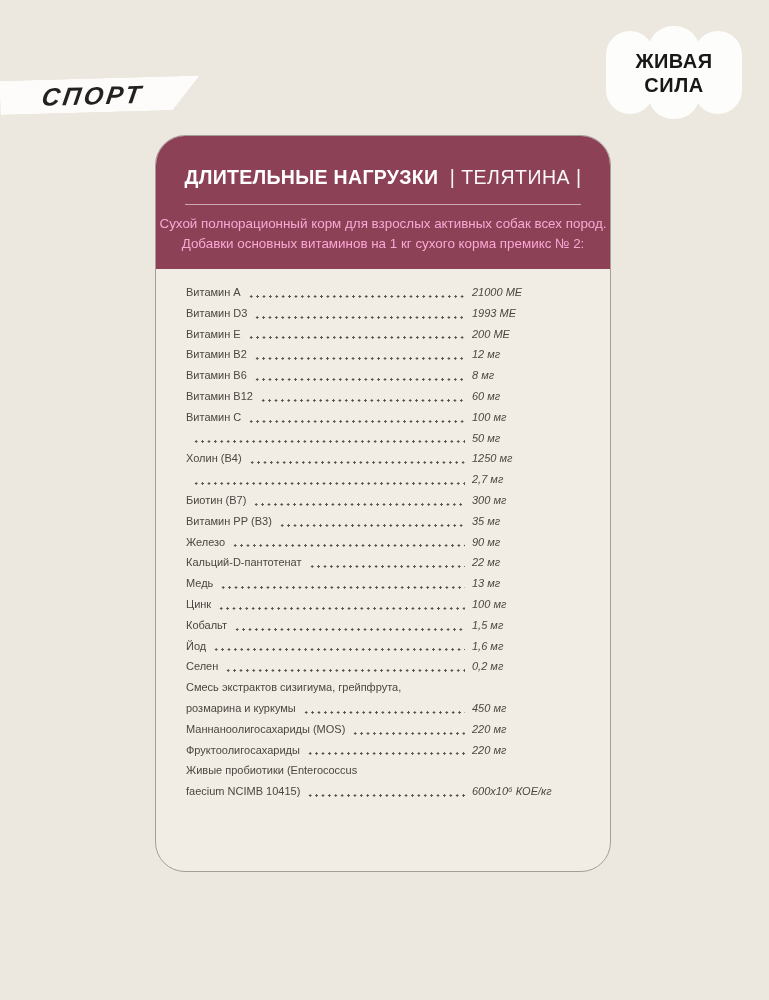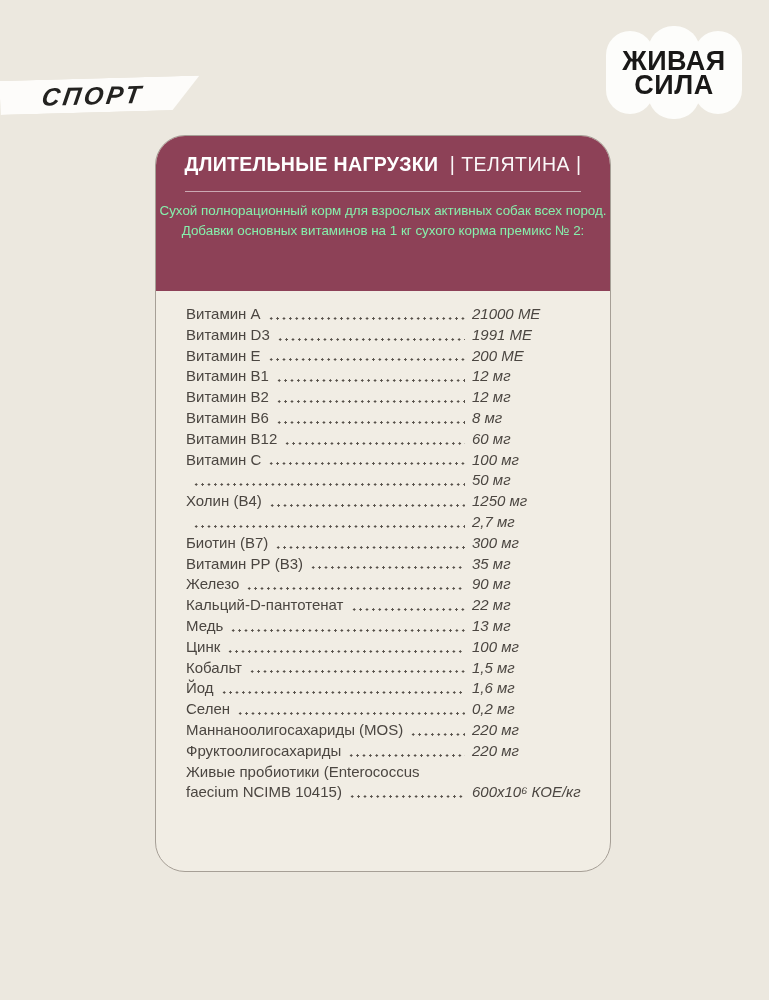--- a/index.html
+++ b/index.html
@@ -26,61 +26,61 @@
 
   
   .brand-blob{position:absolute;left:606px;top:26px;width:136px;height:93px;}
   .brand-blob .lobe{position:absolute;background:#fdfdfb;border-radius:25px;}
   .lobe-left{left:0;top:5px;width:48px;height:83px;}
   .lobe-mid{left:42px;top:0;width:52px;height:93px;}
   .lobe-right{left:88px;top:5px;width:48px;height:83px;}
   .brand-text{
     position:absolute;inset:0;display:flex;flex-direction:column;
     align-items:center;justify-content:center;z-index:2;
-    font-weight:800;font-size:27px;line-height:24px;
+    font-weight:800;font-size:20px;line-height:24px;
     color:#191817;letter-spacing:.5px;
   }
 
   
   .card{
     position:absolute;left:155px;top:135px;width:456px;height:737px;
     box-sizing:border-box;
     background:#f1ede4;
     border:1.5px solid #a69f96;
     border-radius:30px;
     overflow:hidden;
   }
   .card-header{
     background:#8d4157;
-    height:155px;box-sizing:border-box;
-    padding-top:16px;
+    height:133px;box-sizing:border-box;
+    padding-top:29px;
     color:#ffffff;
   }
   .card-title{
     text-align:center;
     font-size:19.5px;line-height:24px;
     white-space:nowrap;
   }
   .card-title .t-main{font-weight:800;letter-spacing:.3px;}
   .card-title .t-sub{font-weight:400;opacity:.96;letter-spacing:.5px;margin-left:6px;}
   .header-divider{
     width:calc(100% - 58px);
     margin:15px auto 0 auto;
     border:none;border-top:1px solid rgba(255,255,255,.55);
   }
   .card-desc{
     margin-top:9px;text-align:center;
-    font-size:13.4px;line-height:20px;color:#86efac;
+    font-size:13.4px;line-height:20px;color:#f9a8d4;
     white-space:nowrap;
   }
 
   
   .card-body{
     padding:13px 18px 0 30px;
-    font-size:15px;line-height:20.8px;color:#4b4641;
+    font-size:11px;line-height:20.8px;color:#4b4641;
   }
   .nrow .pre{white-space:nowrap;}
   .nrow .line{display:flex;align-items:baseline;}
   .lbl{white-space:nowrap;flex:none;}
   .dots{
     flex:1;align-self:flex-end;height:7px;margin:0 7px 3px 7px;
     background-image:radial-gradient(circle,#565049 1.15px,rgba(0,0,0,0) 1.35px);
     background-size:6.4px 7px;background-repeat:repeat-x;background-position:left bottom;
   }
   .val{flex:none;width:120px;white-space:nowrap;font-style:italic;}
@@ -121,46 +121,39 @@
           <div class="line">
             <span class="lbl">Витамин А</span>
             <span class="dots"></span>
             <span class="val">21000 МЕ</span>
           </div>
         </div>
         <div class="nrow">
           <div class="line">
             <span class="lbl">Витамин D3</span>
             <span class="dots"></span>
-            <span class="val">1991 МЕ</span>
+            <span class="val">1993 МЕ</span>
           </div>
         </div>
         <div class="nrow">
           <div class="line">
             <span class="lbl">Витамин Е</span>
             <span class="dots"></span>
             <span class="val">200 МЕ</span>
           </div>
         </div>
         <div class="nrow">
           <div class="line">
-            <span class="lbl">Витамин В1</span>
+            <span class="lbl">Витамин В2</span>
             <span class="dots"></span>
             <span class="val">12 мг</span>
           </div>
         </div>
         <div class="nrow">
           <div class="line">
-            <span class="lbl">Витамин В2</span>
-            <span class="dots"></span>
-            <span class="val">12 мг</span>
-          </div>
-        </div>
-        <div class="nrow">
-          <div class="line">
             <span class="lbl">Витамин В6</span>
             <span class="dots"></span>
             <span class="val">8 мг</span>
           </div>
         </div>
         <div class="nrow">
           <div class="line">
             <span class="lbl">Витамин В12</span>
             <span class="dots"></span>
             <span class="val">60 мг</span>
@@ -246,20 +239,28 @@
             <span class="lbl">Йод</span>
             <span class="dots"></span>
             <span class="val">1,6 мг</span>
           </div>
         </div>
         <div class="nrow">
           <div class="line">
             <span class="lbl">Селен</span>
             <span class="dots"></span>
             <span class="val">0,2 мг</span>
+          </div>
+        </div>
+        <div class="nrow">
+          <div class="pre">Смесь экстрактов сизигиума, грейпфрута,</div>
+          <div class="line">
+            <span class="lbl">розмарина и куркумы</span>
+            <span class="dots"></span>
+            <span class="val">450 мг</span>
           </div>
         </div>
         <div class="nrow">
           <div class="line">
             <span class="lbl">Маннаноолигосахариды (MOS)</span>
             <span class="dots"></span>
             <span class="val">220 мг</span>
           </div>
         </div>
         <div class="nrow">

